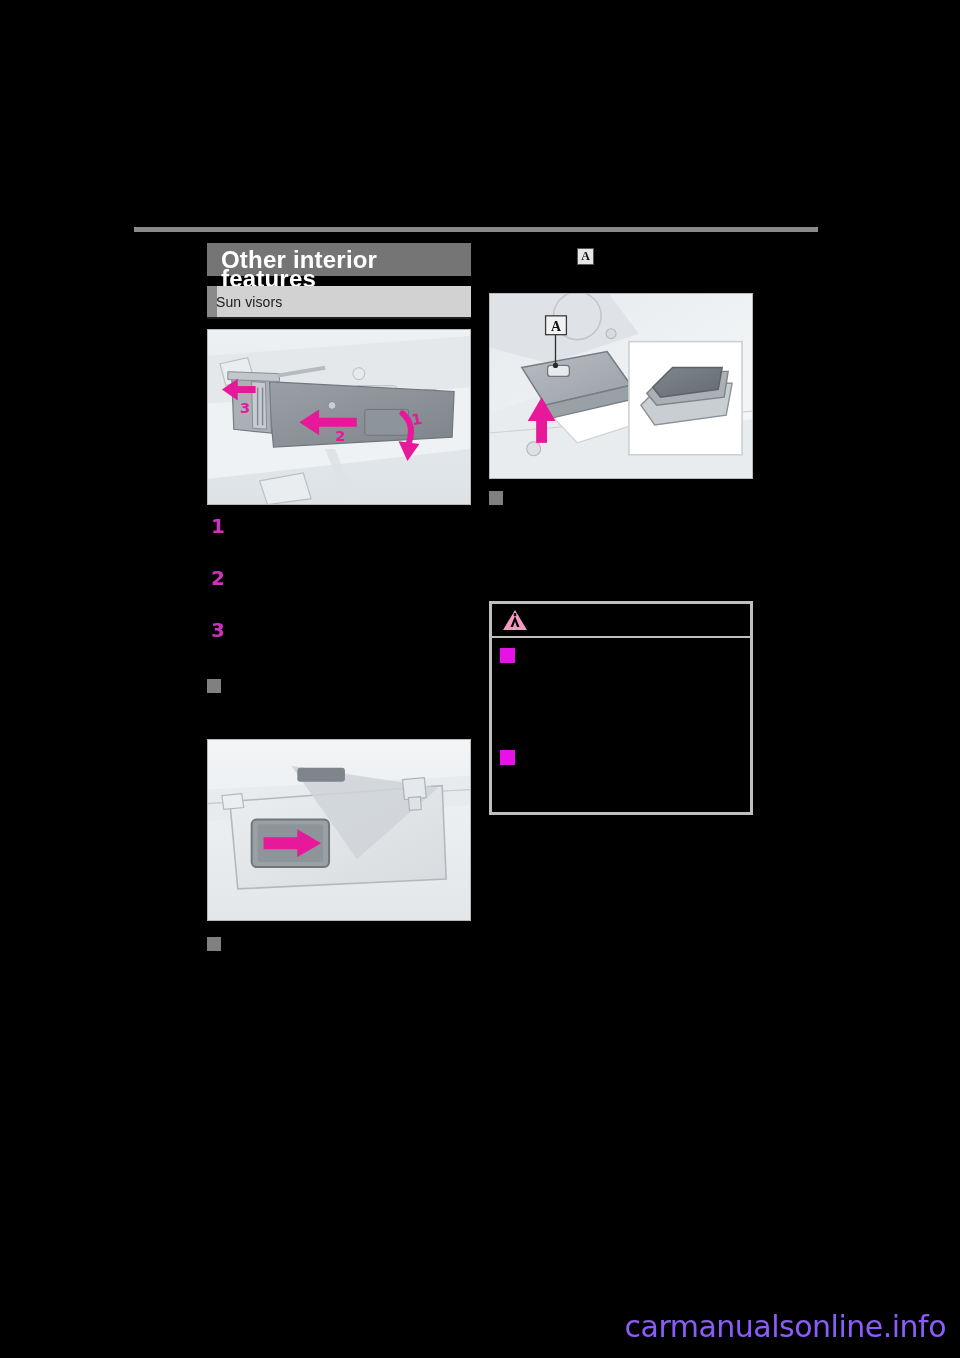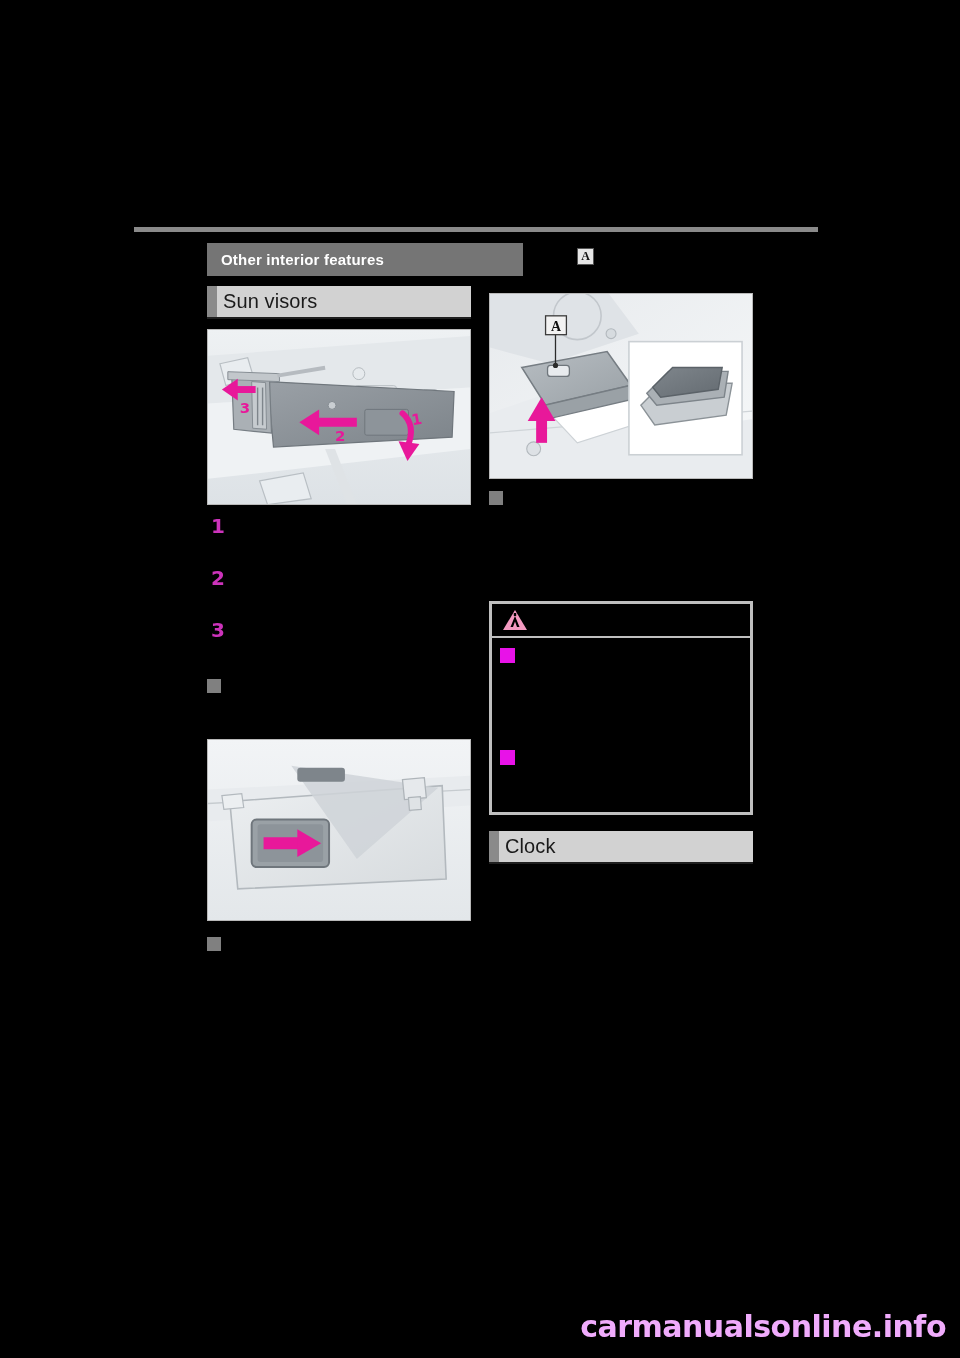--- a/index.html
+++ b/index.html
@@ -17,43 +17,43 @@
     background:#8a8a8a;
   }
 
   
   .col-left  { position:absolute; left:207px; top:243px; width:264px; }
   .col-right { position:absolute; left:489px; top:243px; width:264px; }
 
   
   .section-title {
     background:#757575; color:#fff;
-    font-size:15px; font-weight:bold;
+    font-size:24px; font-weight:bold;
     letter-spacing:.2px;
     padding:7px 0 8px 14px;
     height:33px; line-height:19px;
-    width:316px;
+    width:264px;
   }
 
   
   .sub-header {
     position:relative; width:264px; height:31px;
     background:#d2d2d2;
     margin-top:10px;
     display:flex; align-items:center;
     box-shadow:0 2px 0 rgba(255,255,255,.12);
   }
   .sub-header::before {
     content:""; position:absolute; left:0; top:0;
     width:10px; height:100%; background:#8a8a8a;
   }
   .sub-header span {
     position:relative; z-index:1;
-    margin-left:16px;
-    font-size:20px; color:#1a1a1a; letter-spacing:.1px;
+    margin-left:9px;
+    font-size:14px; color:#1a1a1a; letter-spacing:.1px;
   }
 
   
   .figure {
     width:264px; margin-top:12px;
     border:1px solid #b9b9b9;
     background:#e9ecef;
     position:relative; overflow:hidden;
   }
   .fig-visor   { height:176px; }
@@ -118,23 +118,22 @@
     font-size:12px; font-weight:bold;
     width:17px; height:17px; line-height:15px;
     text-align:center;
     font-family:"Liberation Serif", serif;
   }
   .callout-row { height:26px; display:flex; align-items:center; padding-left:88px; }
 
   
   .watermark {
     position:absolute; right:14px; bottom:14px;
-    color:#f0abfc; font-size:30px; letter-spacing:-.5px;
+    color:#8b5cf6; font-size:30px; letter-spacing:-.5px;
     font-family:"DejaVu Sans", sans-serif;
-    font-weight:bold;
   }
 
   
   .ill { position:absolute; inset:0; }
 </style>
 </head>
 <body>
 
 <div class="page">
 
@@ -345,23 +344,20 @@
         </div>
         <div class="warn-spacer-a"></div>
         <div class="warn-item">
           <span class="msq"></span>
           <span class="mtxt"></span>
         </div>
         <div class="warn-spacer-b"></div>
       </div>
     </div>
 
-    <div class="sub-header" style="margin-top:16px">
-      <span>Clock</span>
-    </div>
 
     <div class="redacted-block" style="height:120px; margin-top:8px"></div>
 
   </div>
 
   <div class="watermark">carmanualsonline.info</div>
 
 </div>
 
 </body></html>

